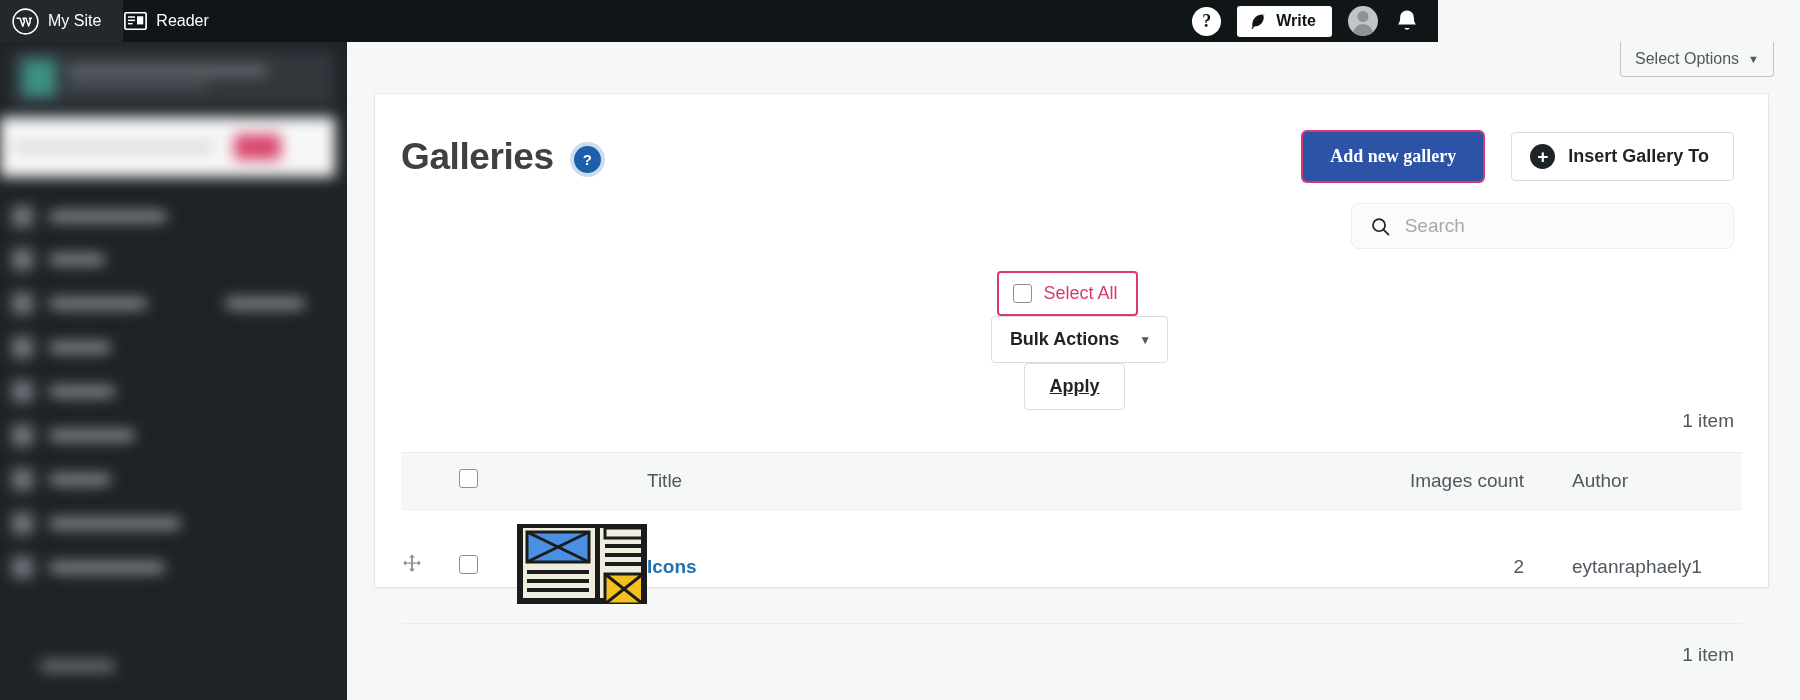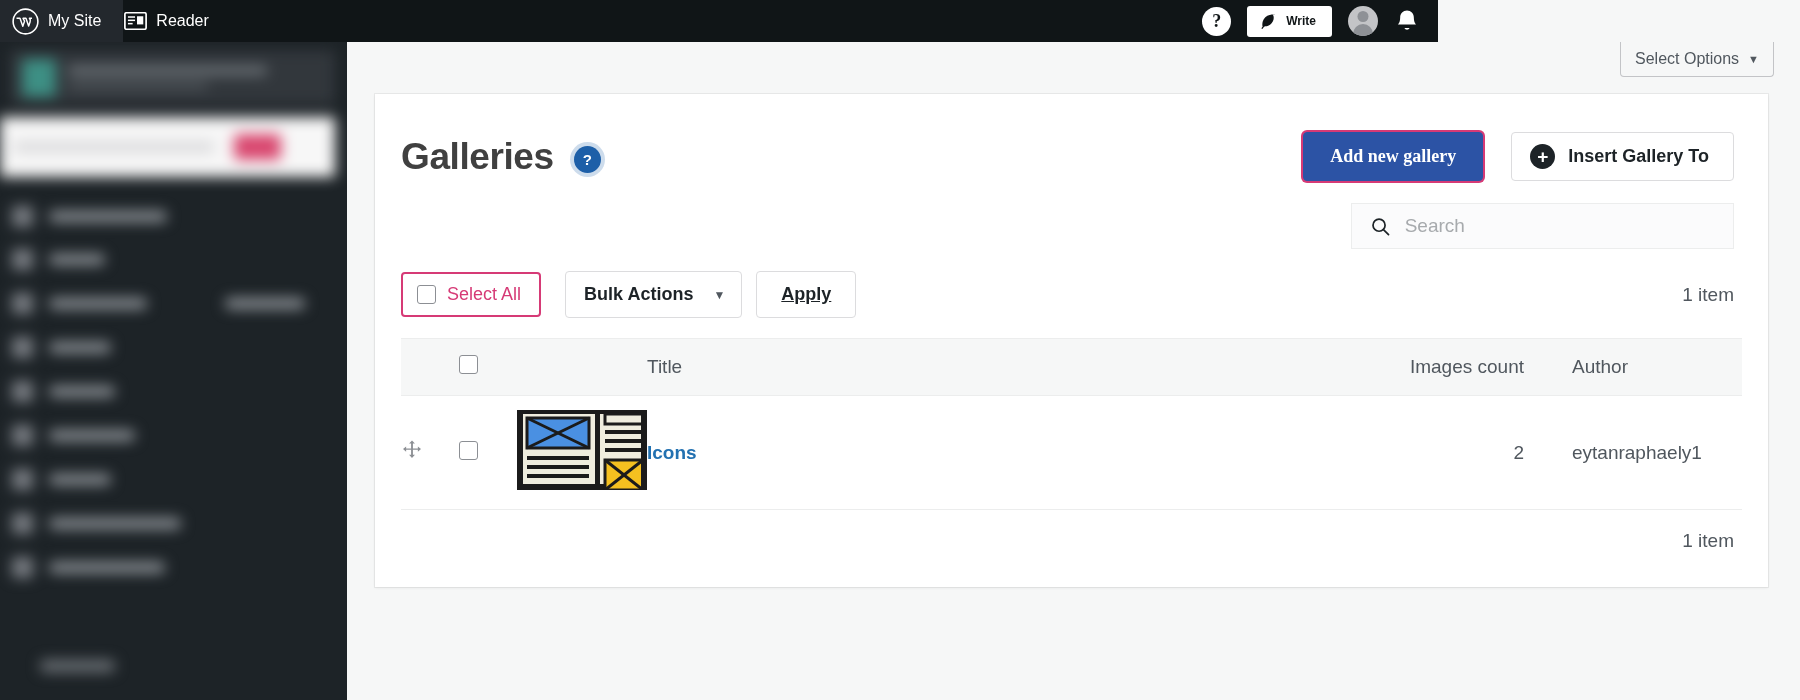--- a/index.html
+++ b/index.html
@@ -32,21 +32,21 @@
     width: 29px; height: 29px; border-radius: 50%;
     background: #fff; color: #101517;
     display: flex; align-items: center; justify-content: center;
     font-size: 18px; font-weight: bold; font-family: "Liberation Serif", serif;
   }
   .write-btn {
     background: #fff; color: #101517;
     height: 31px; border-radius: 3px;
     display: flex; align-items: center; gap: 8px;
     padding: 0 16px 0 12px;
-    font-size: 12px; font-weight: 600;
+    font-size: 16px; font-weight: 600;
     border: none; cursor: pointer;
     font-family: "Liberation Sans", sans-serif;
   }
   .avatar {
     width: 30px; height: 30px; border-radius: 50%;
     background: #c3c4c7; overflow: hidden; position: relative;
   }
   .avatar::before {
     content: ""; position: absolute; left: 50%; top: 5px;
     transform: translateX(-50%);
@@ -164,34 +164,35 @@
     background: #1d2327; color: #fff;
     display: flex; align-items: center; justify-content: center;
     font-size: 19px; line-height: 1; font-weight: bold;
   }
 
   .search-row { display: flex; justify-content: flex-end; padding: 22px 34px 0 0; }
   .search-box {
     width: 383px; height: 46px;
     background: #fbfbfc;
     border: 1px solid #eceded;
-    border-radius: 0;
+    border-radius: 8px;
     display: flex; align-items: center; gap: 14px;
     padding: 0 18px;
   }
   .search-input {
     border: none; outline: none; background: transparent;
     font-size: 19px; color: #50575e; width: 100%;
     font-family: "Liberation Sans", sans-serif;
   }
   .search-input::placeholder { color: #a7aaad; }
 
   .bulk-row {
     display: flex; align-items: center;
     padding: 22px 34px 0 26px;
+    flex-direction: column;
   }
   .select-all {
     display: flex; align-items: center; gap: 11px;
     border: 2px solid #d63a76; border-radius: 4px;
     background: #fff;
     padding: 10px 18px 10px 14px;
     font-size: 18px; color: #d63a76;
     cursor: pointer;
   }
   .cbox {

